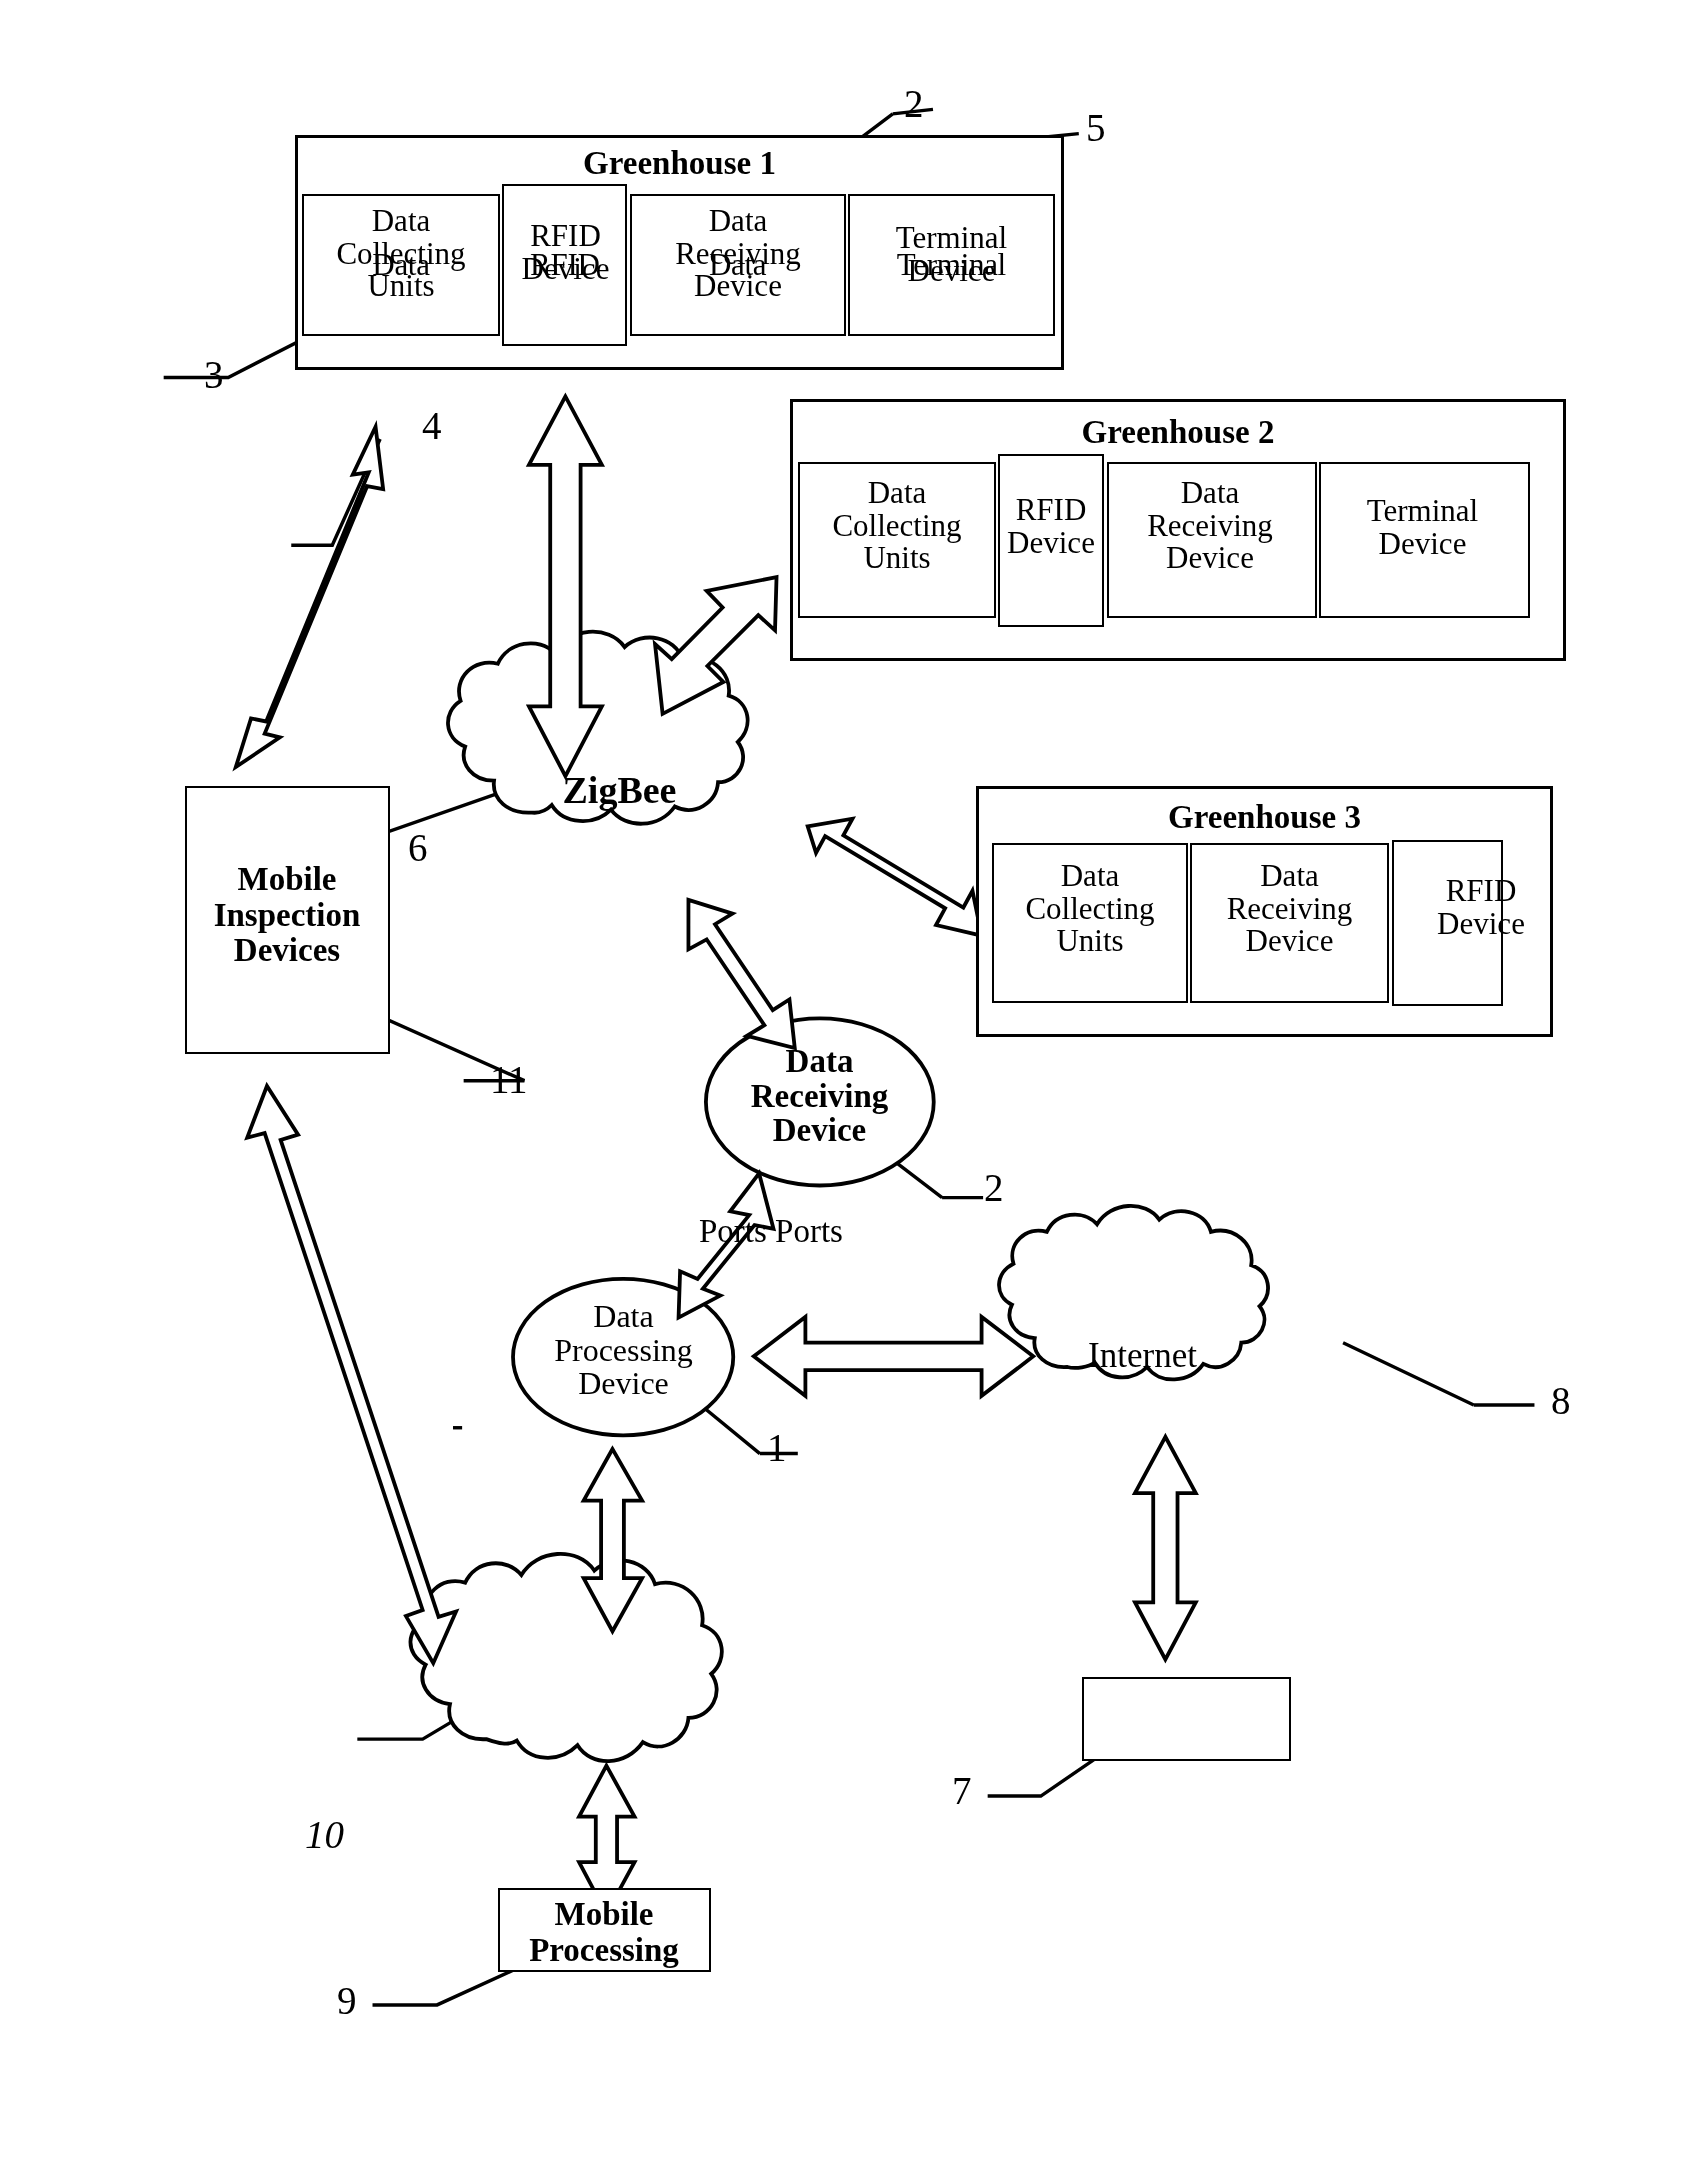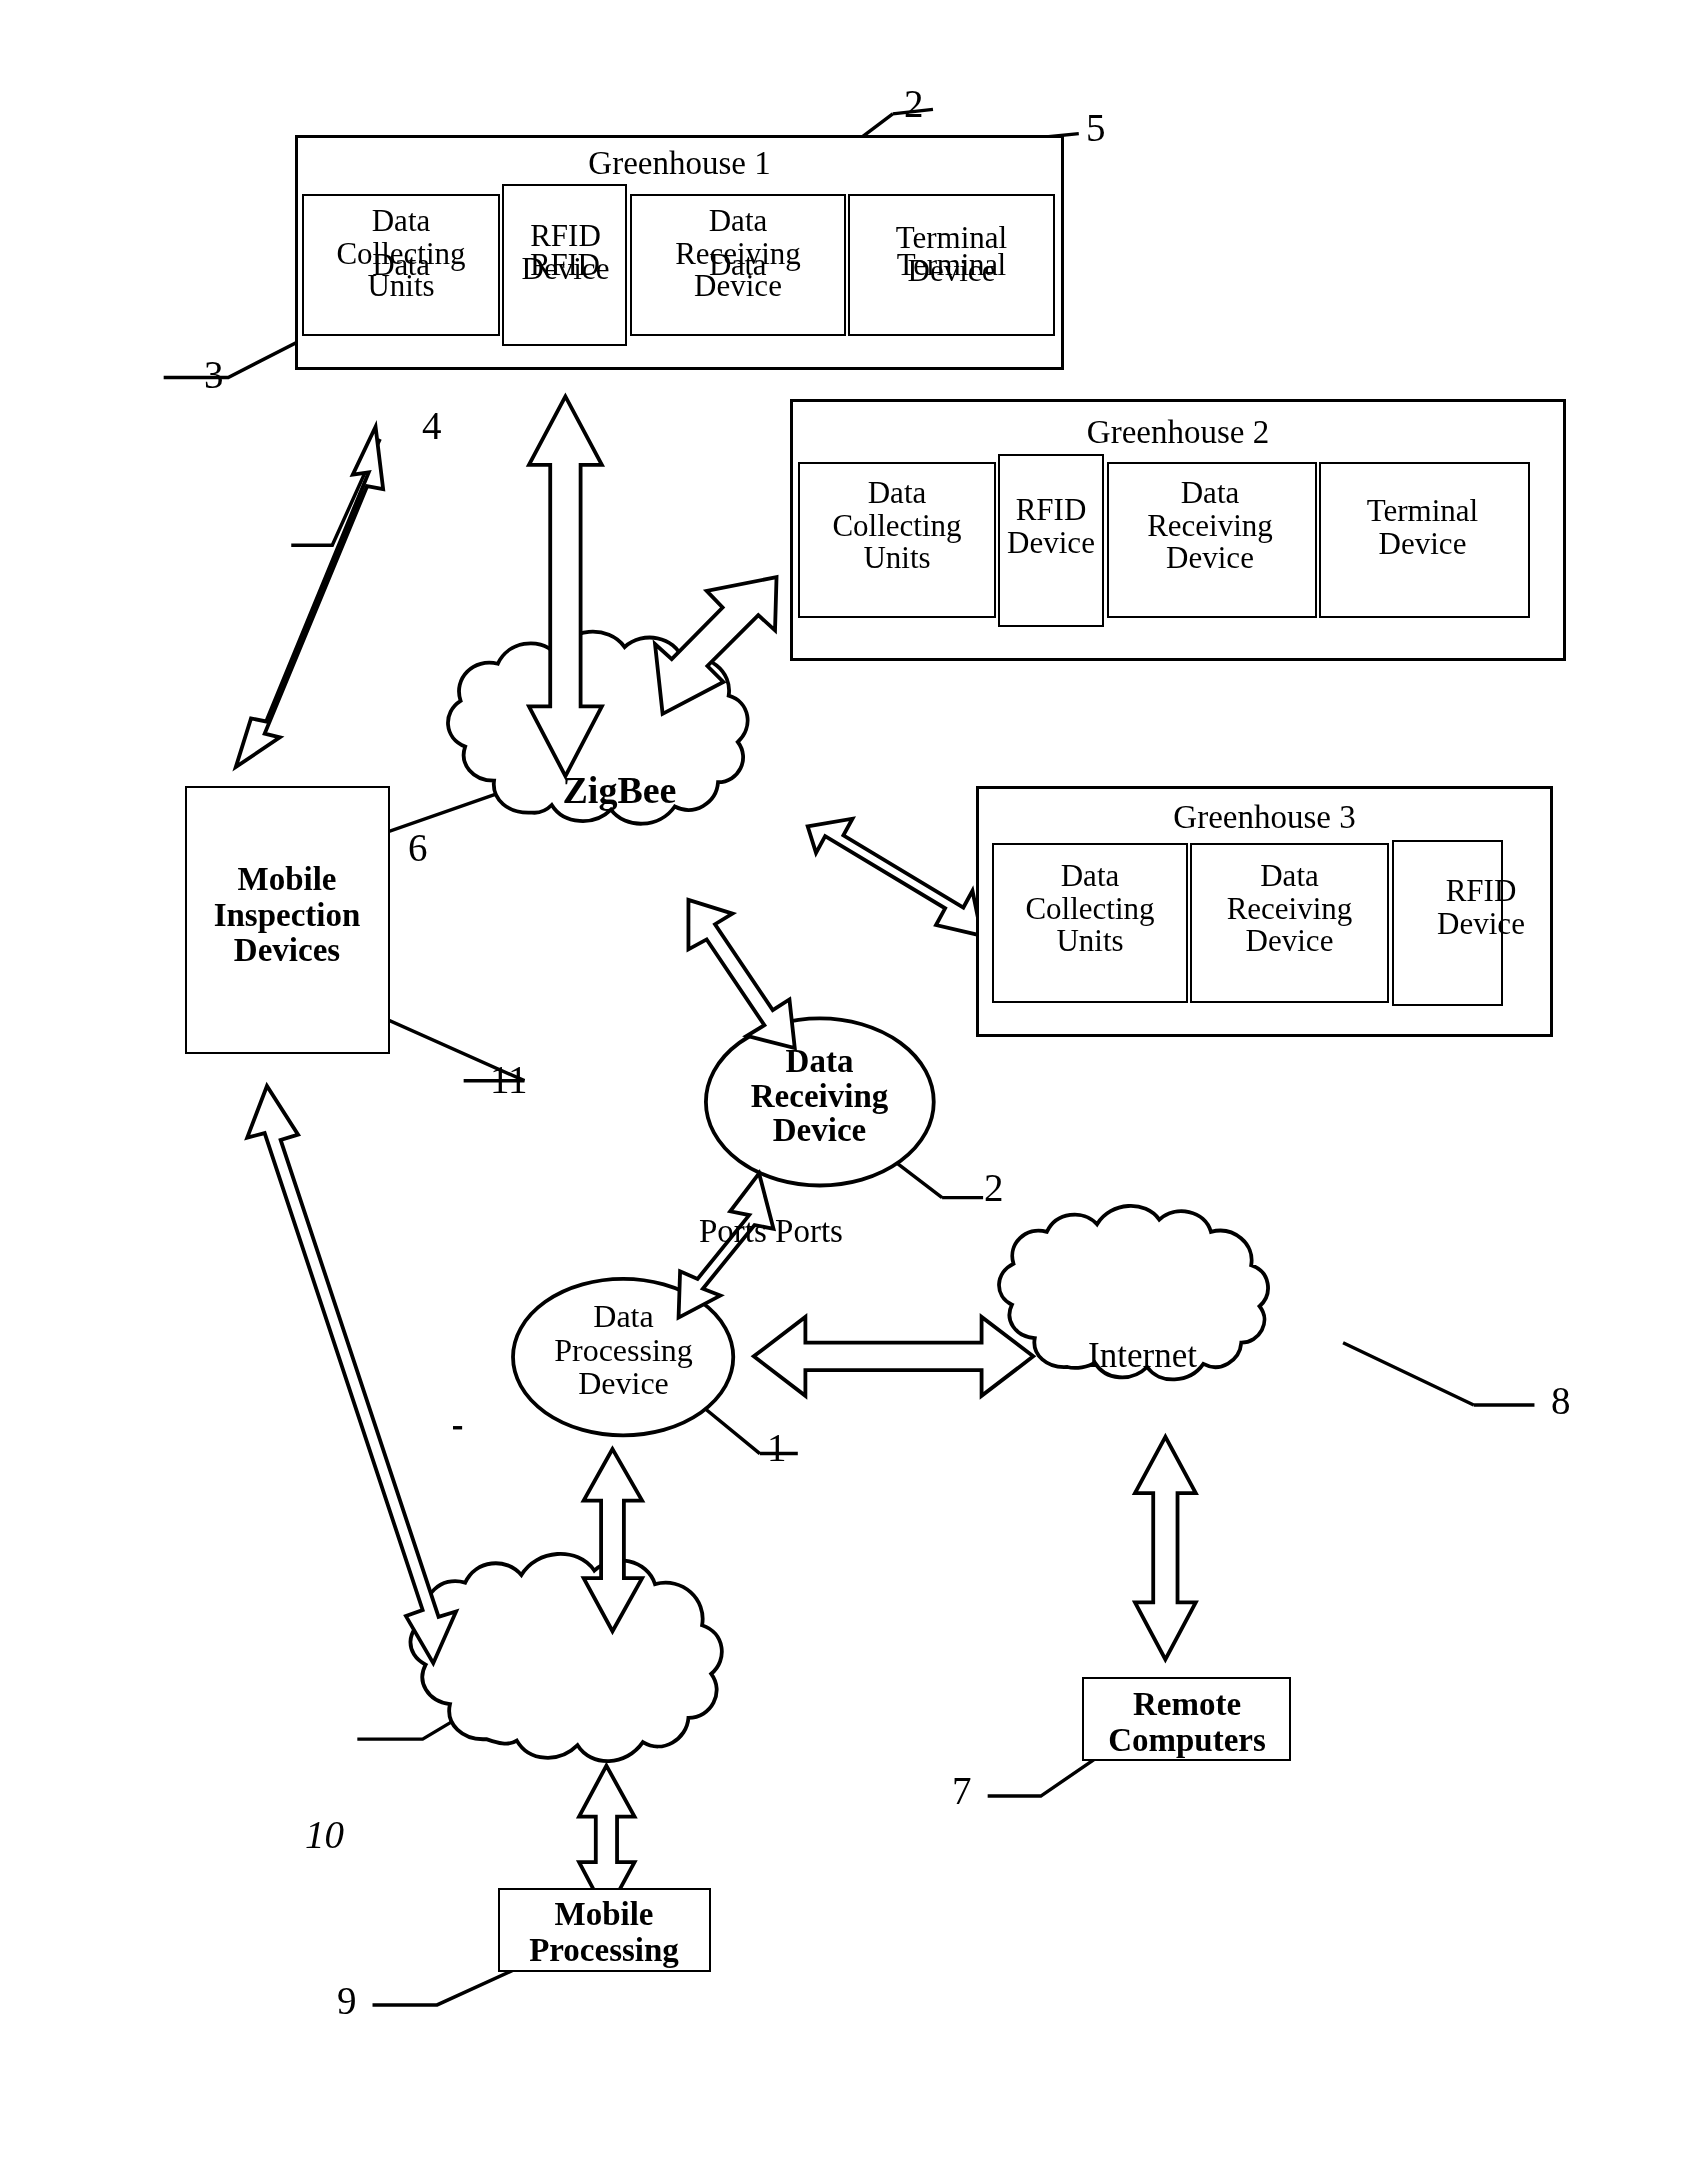--- a/index.html
+++ b/index.html
@@ -48,20 +48,21 @@
     box-sizing: border-box;
   }
   .group-title {
     position: absolute;
     left: 0;
     right: 0;
     text-align: center;
     font-size: 33px;
     line-height: 1;
     white-space: nowrap;
+    font-weight: bold;
   }
   .inner-row {
     position: absolute;
     display: flex;
     box-sizing: border-box;
   }
   .inner-cell {
     border: 2.3px solid #000;
     background: #fff;
     box-sizing: border-box;
@@ -398,24 +399,20 @@
     <span>Processing</span><br>
     <span>Device</span>
   </div>
 
   <div class="shape-text" style="left:1059px; top:1338px; width:167px; font-size:35px;">
     <span>Internet</span>
   </div>
 
 
   <div class="node-box" style="left:1082px; top:1677px; width:209px; height:84px;"></div>
-  <div class="shape-text rect-node-text" style="left:1075px; top:1687px; width:224px;">
-    <span>Remote</span><br>
-    <span>Computers</span>
-  </div>
 
   <div class="node-box" style="left:498px; top:1888px; width:213px; height:84px;"></div>
   <div class="shape-text rect-node-text" style="left:490px; top:1897px; width:228px;">
     <span>Mobile</span><br>
     <span>Processing</span>
   </div>
 
   <div class="ref-num" style="left:904px; top:84px;">2</div>
   <div class="ref-num" style="left:1086px; top:108px;">5</div>
   <div class="ref-num" style="left:204px; top:355px;">3</div>

